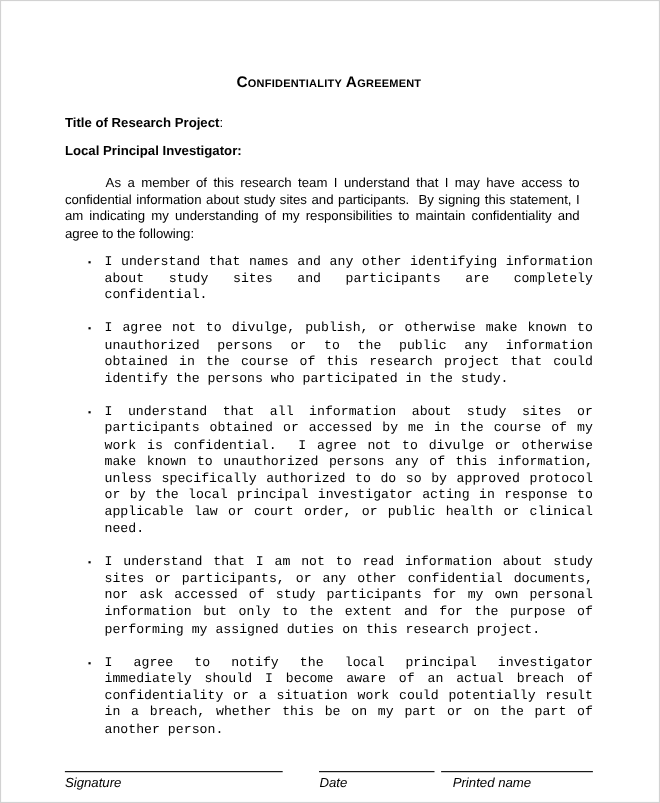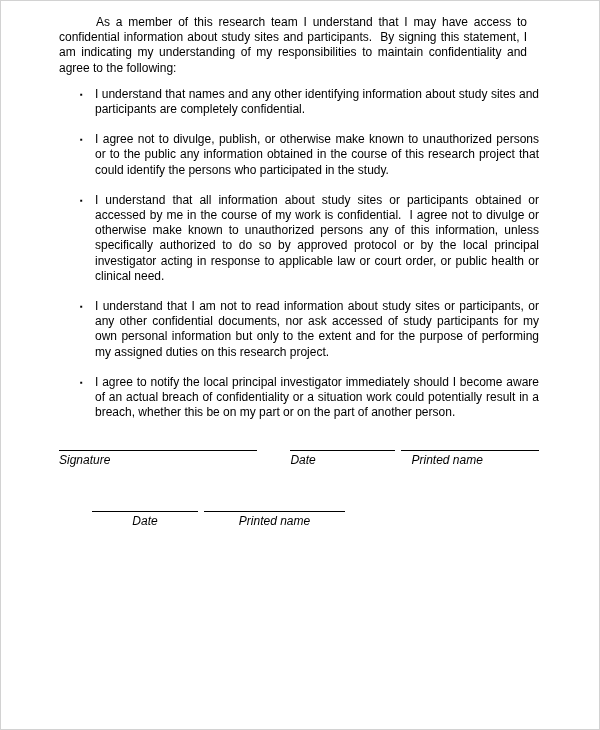--- a/index.html
+++ b/index.html
@@ -57,20 +57,21 @@
   .marker {
     flex: 0 0 36px;
     box-sizing: border-box;
     padding-left: 21px;
     font-size: 8px;
     line-height: 15.2px;
   }
   .btext {
     flex: 1 1 auto;
     text-align: justify;
+    font-family: Liberation Mono, monospace;
   }
   .sig-section {
     margin-top: 30px;
     font-style: italic;
   }
   .sig-row {
     display: flex;
     align-items: flex-start;
   }
   .sig-row.row2 {
@@ -92,22 +93,29 @@
   .row1 .c3 .sig-label { padding-left: 11px; }
   .row2 .c2 .sig-label,
   .row2 .c3 .sig-label { text-align: center; }
 </style>
 </head>
 <body>
 
 <div class="page">
   <div class="content">
 
+    <div class="doc-title">Confidentiality Agreement</div>
 
+    <div class="field-line">
+      <span class="bold">Title of Research Project</span><span class="colon-plain">:</span>
+    </div>
 
+    <div class="field-line">
+      <span class="bold">Local Principal Investigator</span><span class="colon-bold">:</span>
+    </div>
 
     <p class="intro">As a member of this research team I understand that I may have access to confidential information about study sites and participants.&nbsp; By signing this statement, I am indicating my understanding of my responsibilities to maintain confidentiality and agree to the following:</p>
 
     <div class="bullets">
       <div class="bullet">
         <span class="marker">▪</span>
         <div class="btext">I understand that names and any other identifying information about study sites and participants are completely confidential.</div>
       </div>
       <div class="bullet">
         <span class="marker">▪</span>

